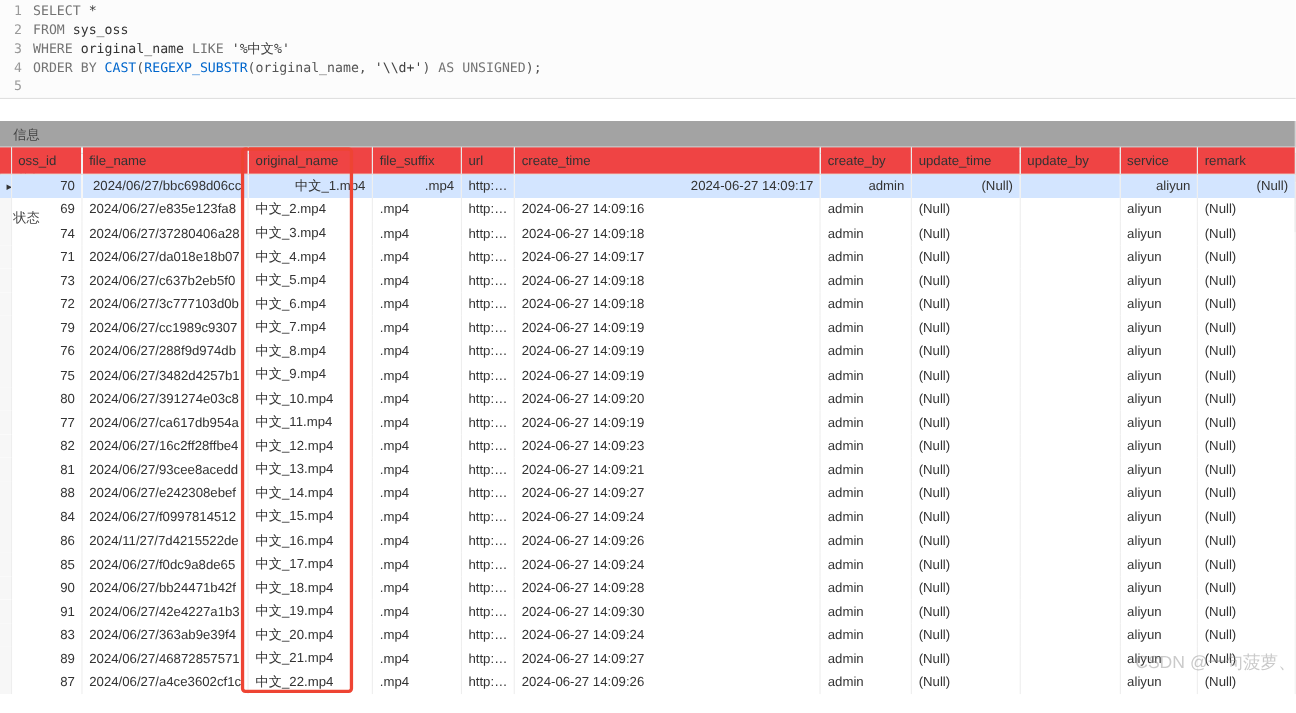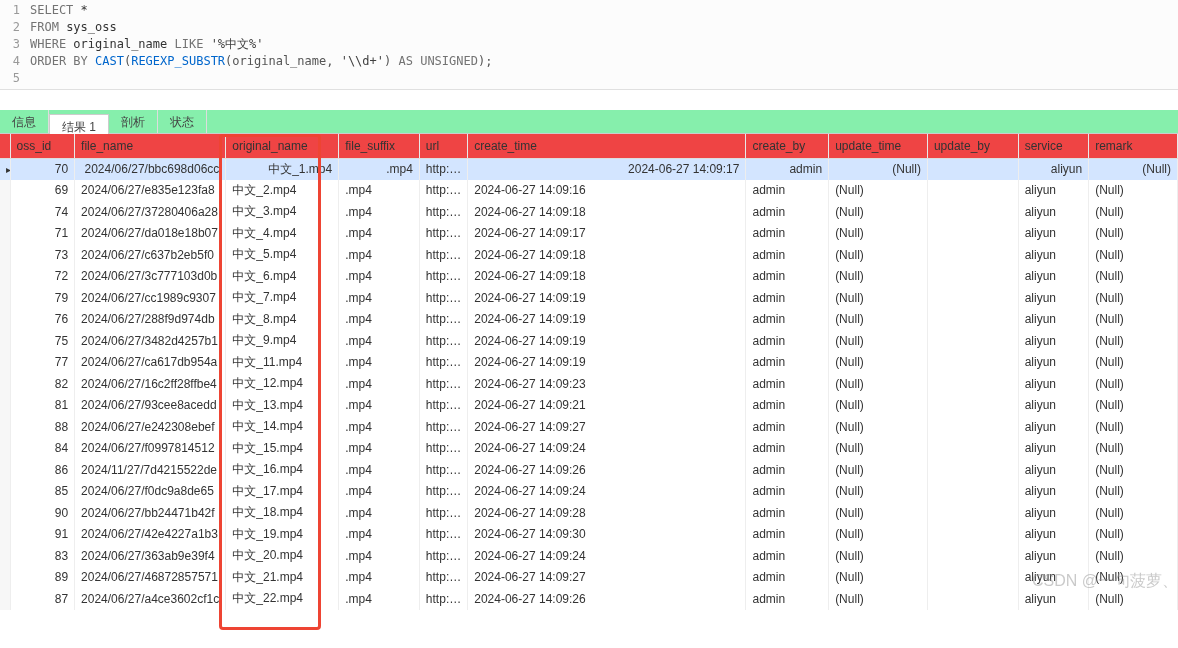--- a/index.html
+++ b/index.html
@@ -7,21 +7,21 @@
   
   .sql-editor { background: #fcfcfc; border-bottom: 1px solid #e0e0e0; padding: 2px 0; }
   .sql-line { display: flex; align-items: center; height: 17px; line-height: 17px; }
   .line-num { width: 30px; text-align: right; padding-right: 10px; color: #999; font-family: Consolas, monospace; font-size: 12px; }
   .sql-code { font-family: Consolas, monospace; font-size: 12px; white-space: pre; }
   .kw { color: #737373; }
   .str { color: #404040; }
   .func { color: #0066cc; }
   .paren { color: #555; }
   
-  .tabs { display: flex; border-bottom: 1px solid #ccc; margin-top: 20px; background: #86efac; height: 24px; }
+  .tabs { display: flex; border-bottom: 1px solid #ccc; margin-top: 20px; background: #a3a3a3; height: 24px; flex-direction: column; }
   .tab { padding: 4px 12px; font-size: 12px; color: #444; cursor: pointer; border-right: 1px solid #ddd; }
   .tab.active { background: #fff; border: 1px solid #ccc; border-bottom: 1px solid #fff; position: relative; top: 4px; margin-bottom: -1px; }
   
   .grid-wrap { position: relative; }
   .grid { width: 100%; border-collapse: collapse; table-layout: fixed; }
   .grid th { text-align: left; font-weight: normal; color: #333; background: #ef4444; border-right: 1px solid #e8e8e8; border-bottom: 1px solid #ddd; padding: 4px 6px; height: 24px; overflow: hidden; white-space: nowrap; text-overflow: ellipsis; }
   .grid td { border-right: 1px solid #eee; border-bottom: 0; padding: 2px 6px; height: 21.5px; overflow: hidden; white-space: nowrap; text-overflow: ellipsis; color: #333; }
   .grid tr.selected td { background: #d3e5ff; text-align: right; }
   .null { color: #bbb; font-style: normal; }
   .row-indicator { width: 10px; background: #f7f7f7; border-right: 1px solid #ddd; text-align: center; color: #0066cc; }
@@ -233,20 +233,34 @@
           <td>http://v</td>
           <td>2024-06-27 14:09:19</td>
           <td>admin</td>
           <td class="null">(Null)</td>
           <td></td>
           <td>aliyun</td>
           <td class="null">(Null)</td>
         </tr>
         <tr class="row">
           <td class="row-indicator"></td>
+          <td class="oss-id">80</td>
+          <td>2024/06/27/391274e03c8</td>
+          <td>中文_10.mp4</td>
+          <td>.mp4</td>
+          <td>http://v</td>
+          <td>2024-06-27 14:09:20</td>
+          <td>admin</td>
+          <td class="null">(Null)</td>
+          <td></td>
+          <td>aliyun</td>
+          <td class="null">(Null)</td>
+        </tr>
+        <tr class="row">
+          <td class="row-indicator"></td>
           <td class="oss-id">77</td>
           <td>2024/06/27/ca617db954a</td>
           <td>中文_11.mp4</td>
           <td>.mp4</td>
           <td>http://v</td>
           <td>2024-06-27 14:09:19</td>
           <td>admin</td>
           <td class="null">(Null)</td>
           <td></td>
           <td>aliyun</td>

